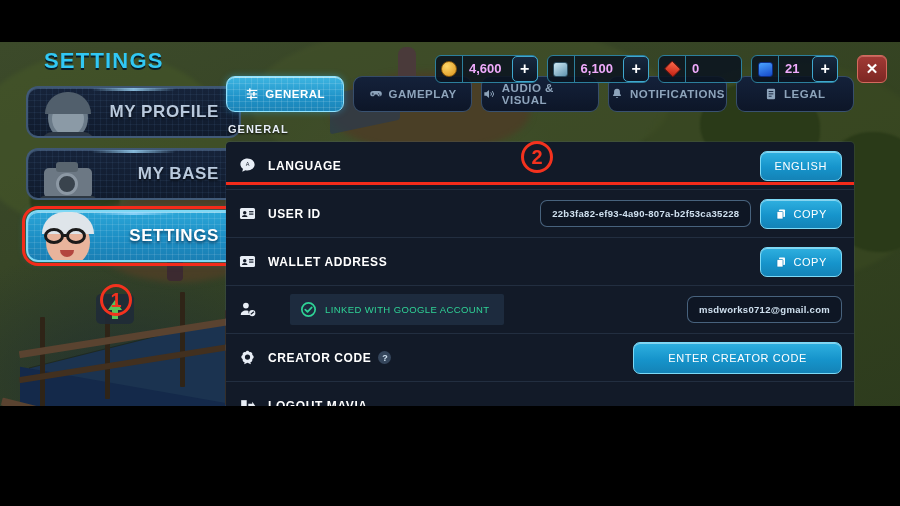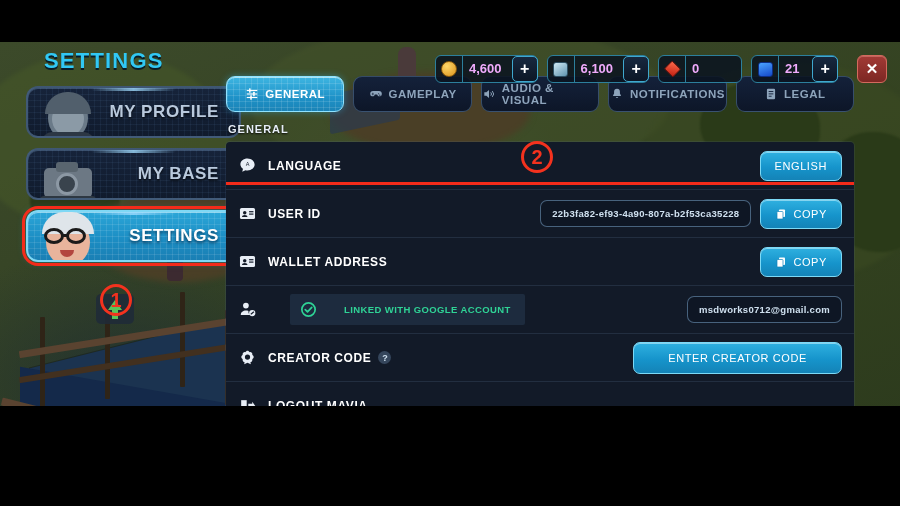--- a/index.html
+++ b/index.html
@@ -179,21 +179,21 @@
   }
   .btn-red{
     background:linear-gradient(180deg,#8e3129 0%,#6d201a 100%);
     border:1.5px solid #e05b48; border-radius:7px; color:#ffb9ad; cursor:pointer;
     font-size:11px; font-weight:bold; letter-spacing:.8px; padding:8px 18px; white-space:nowrap;
   }
   .linked{
     display:flex; align-items:center; gap:8px; background:#1d2b3e;
     padding:7px 14px 7px 10px; border-radius:2px;
   }
-  .linked .txt{ color:#2fd396; font-size:9.5px; font-weight:bold; letter-spacing:.4px;margin-left:19px; }
+  .linked .txt{ color:#2fd396; font-size:9.5px; font-weight:normal; letter-spacing:.4px; }
   .help{
     width:13px;height:13px;border-radius:50%;background:#35465c;color:#cfe0ef;
     font-size:9px;font-weight:bold;display:inline-flex;align-items:center;justify-content:center;
     margin-left:7px; cursor:pointer;
   }
   #scrollbar{
     position:absolute; left:110px; bottom:6px; width:290px; height:6px;
     background:#6d7785; border-radius:3px; cursor:pointer;
   }
   .row-hl{

